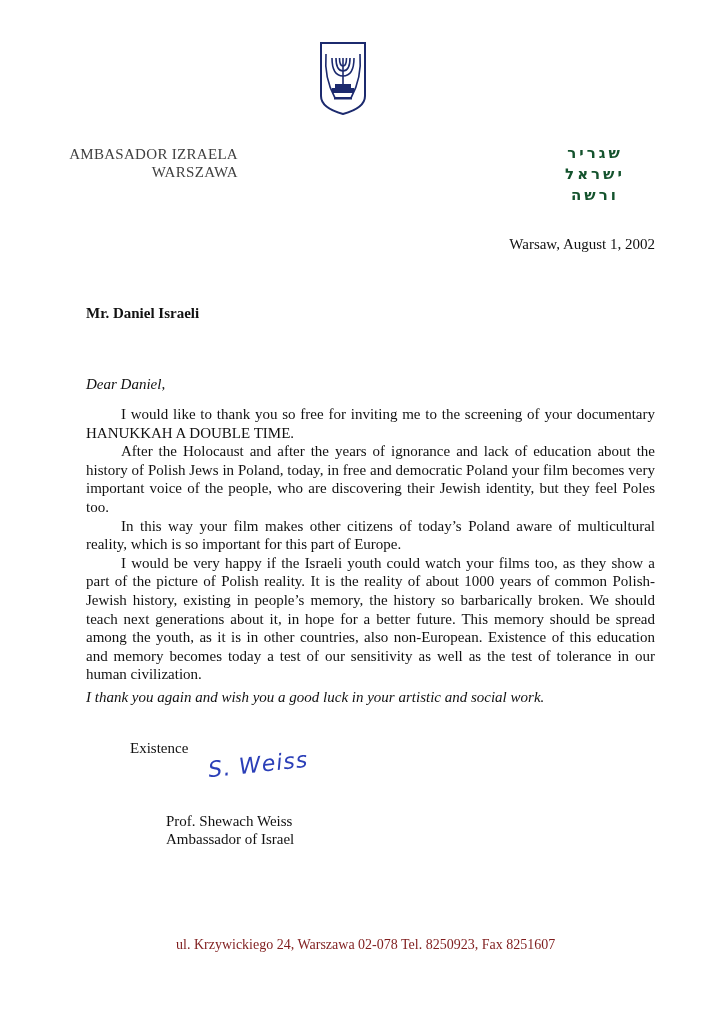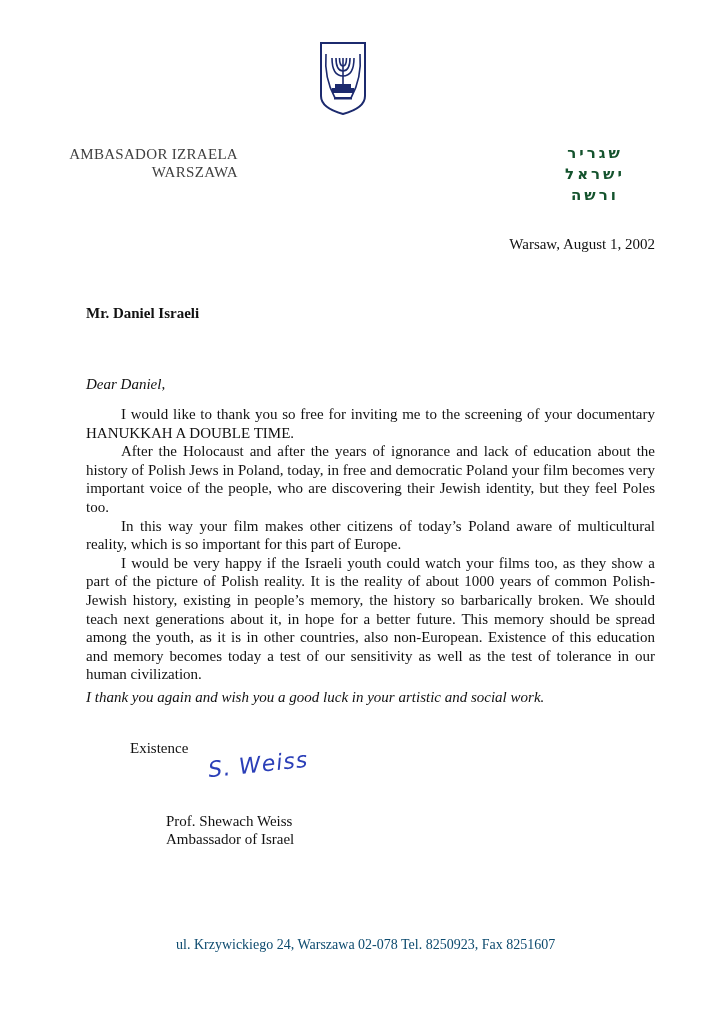--- a/index.html
+++ b/index.html
@@ -16,21 +16,21 @@
   .salutation { position: absolute; left: 86px; top: 376px; font-size: 15px; font-style: italic; }
   .body { position: absolute; left: 86px; top: 405px; width: 569px; font-size: 15px;
           line-height: 18.6px; text-align: justify; }
   .body p { margin: 0; text-indent: 35px; }
   .closing { position: absolute; left: 86px; top: 689px; font-size: 15px; font-style: italic; }
   .sign-off { position: absolute; left: 130px; top: 740px; font-size: 15px; }
   .signature { position: absolute; left: 208px; top: 752px; color: #2b3fb8;
                font-family: "DejaVu Sans", sans-serif; font-style: italic; font-size: 22px;
                transform: rotate(-6deg); letter-spacing: 1px; }
   .signer { position: absolute; left: 130px; top: 812px; font-size: 15px; line-height: 18px; margin-left: 36px; }
-  .footer { position: absolute; left: 176px; top: 937px; font-size: 14px; color: #0c4a6e; }
+  .footer { position: absolute; left: 176px; top: 937px; font-size: 14px; color: #7f1d1d; }
 </style>
 </head>
 <body>
 
 <svg class="emblem" viewBox="0 0 50 76">
   <path d="M3 3 H47 V56 Q47 68 25 74 Q3 68 3 56 Z" fill="none" stroke="#1c2a6e" stroke-width="2"></path>
   <g stroke="#1c2a6e" stroke-width="1.6" fill="none">
     <path d="M25 18 V48"></path>
     <path d="M14 18 Q14 36 25 36 Q36 36 36 18"></path>
     <path d="M18 18 Q18 31 25 31 Q32 31 32 18"></path>

